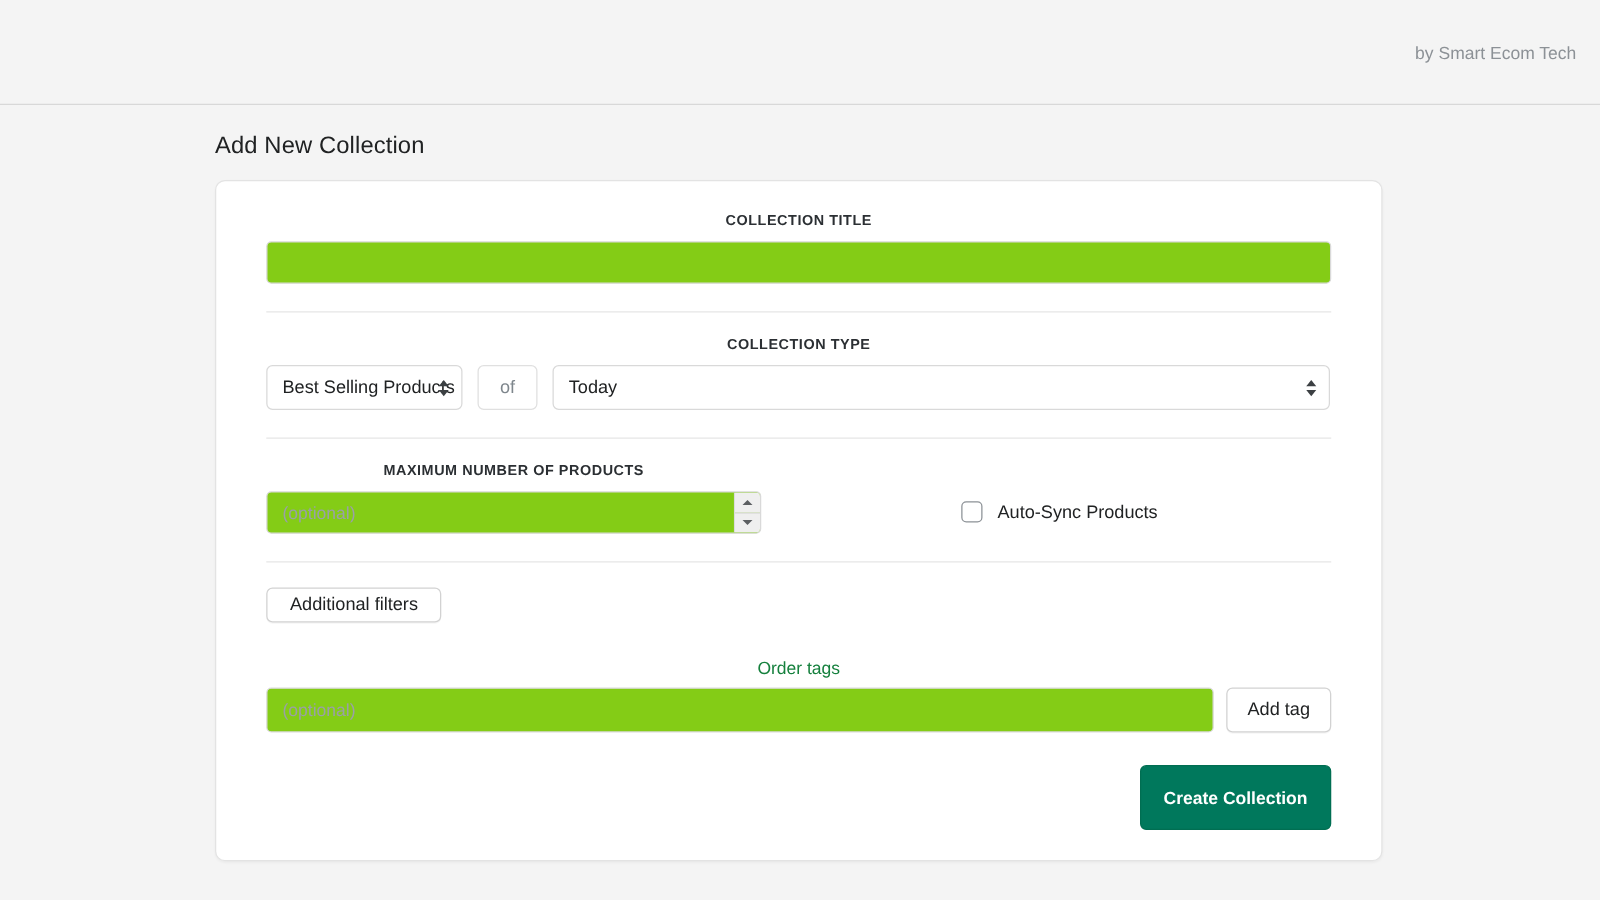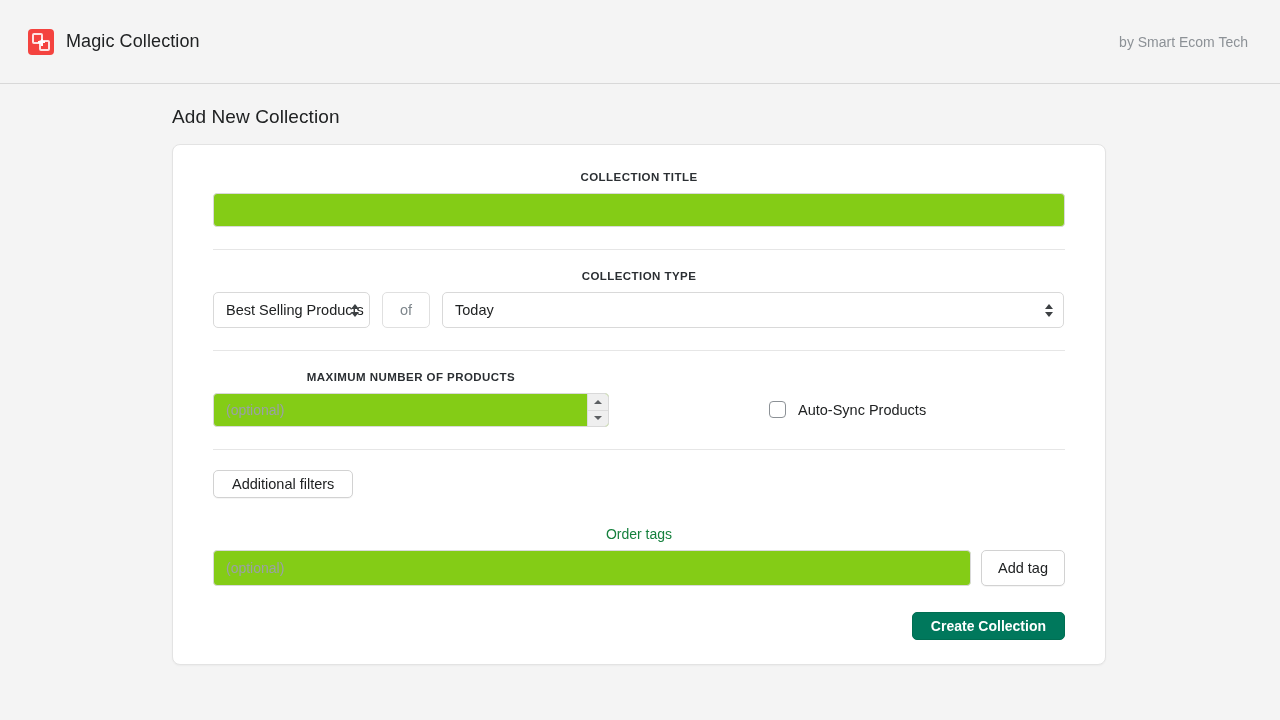--- a/index.html
+++ b/index.html
@@ -47,21 +47,21 @@
   }
   .logo-mark .plus-h { left: 10px; top: 12.5px; width: 7px; height: 2px; }
   .logo-mark .plus-v { left: 12.5px; top: 10px; width: 2px; height: 7px; }
   .brand-name {
     font-size: 18px;
     color: #202223;
     letter-spacing: .1px;
   }
   .byline {
     position: absolute;
-    right: 32px;
+    right: 19px;
     font-size: 14px;
     color: #8c9196;
   }
 
   
   .page-title {
     margin: 22px 17px 0 172px;
     font-size: 19px;
     color: #202223;
     font-weight: 400;
@@ -243,45 +243,36 @@
   .tag-row { display: flex; align-items: center; gap: 10px; }
   .tag-row .text-input { flex: 1; height: 36px; }
   .btn-addtag { height: 36px; font-weight: 400; padding: 0 16px; }
 
   .footer-row {
     display: flex;
     justify-content: flex-end;
     margin-top: 26px;
   }
   .btn-primary {
-    height: 28px;
+    height: 52px;
     border: 1px solid #006e52;
     border-radius: 5px;
     background: #00785c;
     color: #ffffff;
     font-family: "Liberation Sans", sans-serif;
     font-size: 14px;
     font-weight: 700;
     padding: 0 18px;
     cursor: pointer;
   }
 </style>
 </head>
 <body>
 
 <div class="topbar">
-  <div class="brand">
-    <span class="logo-mark">
-      <span class="sq sq-a"></span>
-      <span class="sq sq-b"></span>
-      <span class="plus-h"></span>
-      <span class="plus-v"></span>
-    </span>
-    <span class="brand-name">Magic Collection</span>
-  </div>
   <span class="byline">by Smart Ecom Tech</span>
 </div>
 
 <h1 class="page-title">Add New Collection</h1>
 
 <div class="card">
 
   <div>
     <div class="field-label">COLLECTION TITLE</div>
     <input class="text-input" type="text" placeholder="" style="">

